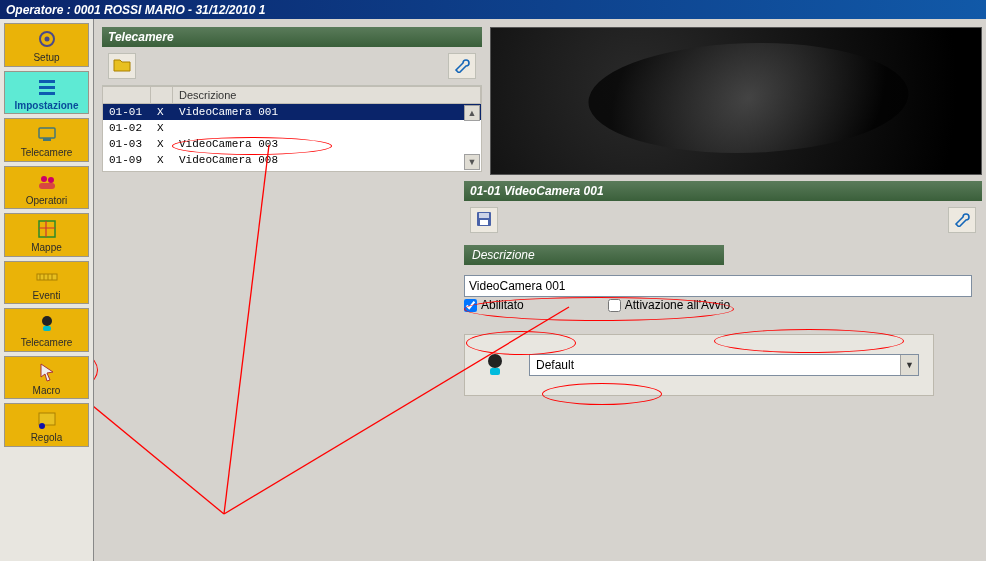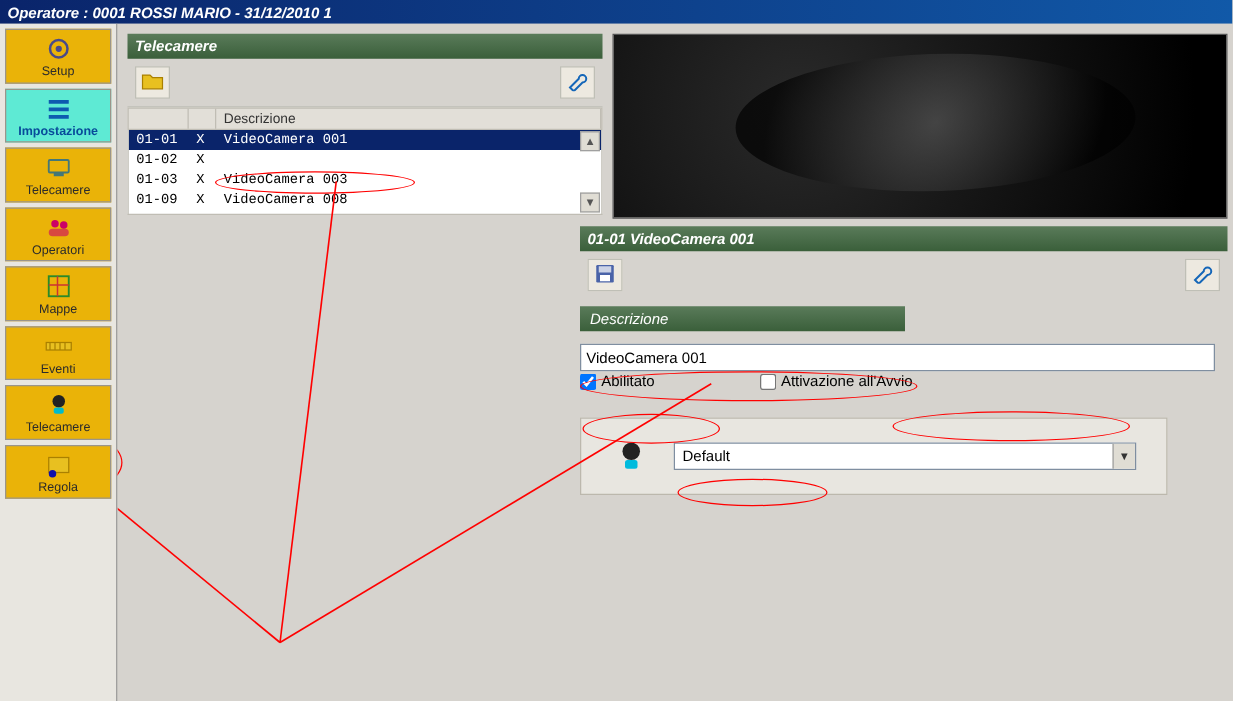--- a/index.html
+++ b/index.html
@@ -124,21 +124,21 @@
   .text-input {
     width:98%; height:22px; border:1px solid #7f8ea0; background:#fff;
     padding:2px 4px; font-size:12px;
   }
   .checks { margin-top:1px; display:flex; gap:84px; align-items:flex-end; }
   .chk { display:flex; align-items:center; gap:4px; font-size:12px; color:#000; }
   .chk input { width:13px; height:13px; }
 
   .group-box {
     margin-top:22px; border:1px solid #bcb8ad; background:#e8e6e0;
-    padding:14px 24px; display:flex; align-items:center; gap:18px; width:470px;
+    padding:14px 14px; display:flex; align-items:center; gap:18px; width:470px;
   }
   .camera-pict { width:32px; height:32px; display:flex; align-items:center; justify-content:center; }
   .combo {
     flex:1; display:flex; align-items:center; height:22px; background:#fff;
     border:1px solid #7f8ea0; font-size:12px; position:relative;
   }
   .combo .combo-text { padding:2px 6px; flex:1; }
   .combo .combo-btn {
     width:18px; height:20px; background:#e0ddD4; border-left:1px solid #a0a0a0;
     display:flex; align-items:center; justify-content:center; font-size:9px; color:#333;
@@ -216,20 +216,28 @@
       <span class="lbl">Eventi</span>
     </div>
     <div class="nav-btn">
       <span class="icn">
         <svg width="22" height="22">
             <circle cx="11" cy="8" r="5" fill="#222"></circle>
             <rect x="7" y="13" width="8" height="5" rx="2" fill="#0bc"></rect>
           </svg>
       </span>
       <span class="lbl">Telecamere</span>
+    </div>
+    <div class="nav-btn">
+      <span class="icn">
+        <svg width="22" height="22">
+            <path d="M5 3 L17 11 L11 12 L14 19 L11 20 L9 13 L5 16 Z" fill="#eee" stroke="#a33" stroke-width="1"></path>
+          </svg>
+      </span>
+      <span class="lbl">Macro</span>
     </div>
     <div class="nav-btn">
       <span class="icn">
         <svg width="22" height="22">
             <rect x="3" y="5" width="16" height="12" fill="#e8c020" stroke="#aa8000"></rect>
             <circle cx="6" cy="18" r="3" fill="#11a"></circle>
           </svg>
       </span>
       <span class="lbl">Regola</span>
     </div>

